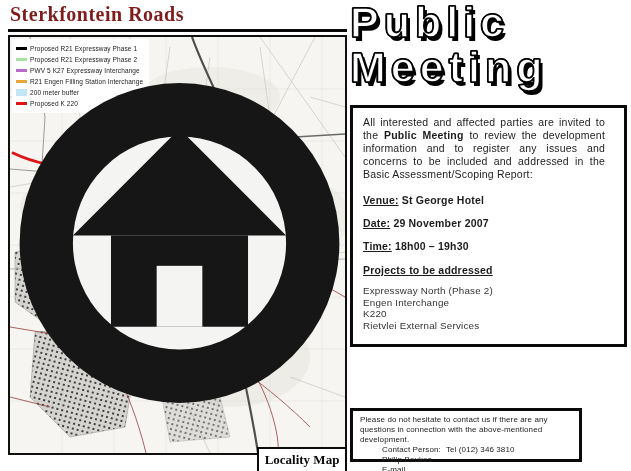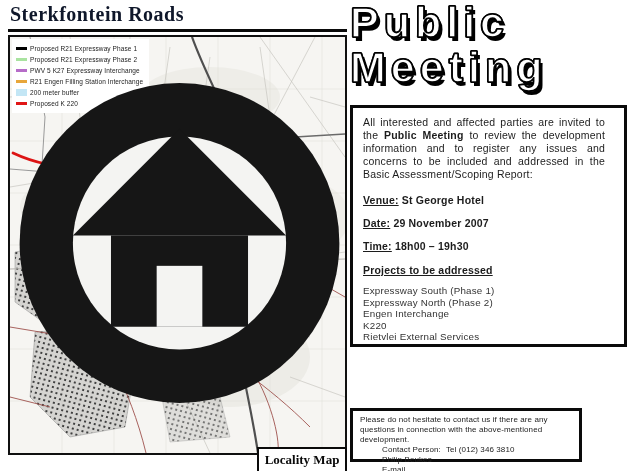--- a/index.html
+++ b/index.html
@@ -6,21 +6,21 @@
   html,body { background:#ffffff; }
   body { font-family:"Liberation Sans", sans-serif; }
   #page {
     position:relative; width:631px; height:471px; background:#ffffff; overflow:hidden;
   }
 
   
   .doc-title {
     position:absolute; left:10px; top:3px;
     font-family:"Liberation Serif", serif; font-weight:bold;
-    font-size:20px; letter-spacing:0.5px; color:#0f172a;
+    font-size:20px; letter-spacing:0.5px; color:#7f1d1d;
   }
   .title-rule {
     position:absolute; left:8px; top:29px; width:339px; height:3px; background:#0a0a0a;
   }
   .map-frame {
     position:absolute; left:8px; top:35px; width:339px; height:420px;
     border:2px solid #101010; background:#f6f5f2;
   }
   .map-frame svg { display:block; width:335px; height:416px; }
 
@@ -239,21 +239,20 @@
 
     <div class="meta-line" style="margin-top:13px;"><span class="lab">Venue:</span><span> St George Hotel</span></div>
 
     <div class="meta-line"><span class="lab">Date:</span><span>  29 November 2007</span></div>
 
     <div class="meta-line"><span class="lab">Time:</span><span> 18h00 – 19h30</span></div>
 
     <div class="projects-head">Projects to be addressed</div>
 
     <div class="projects-list">
-      <div>Expressway South (Phase 1)</div>
       <div>Expressway North (Phase 2)</div>
       <div>Engen Interchange</div>
       <div>K220</div>
       <div>Rietvlei External Services</div>
     </div>
   </div>
 
   <div class="contact-box">
     <div>Please do not hesitate to contact us if there are any questions in connection  with the above-mentioned development.</div>
     <div class="contact-grid">

